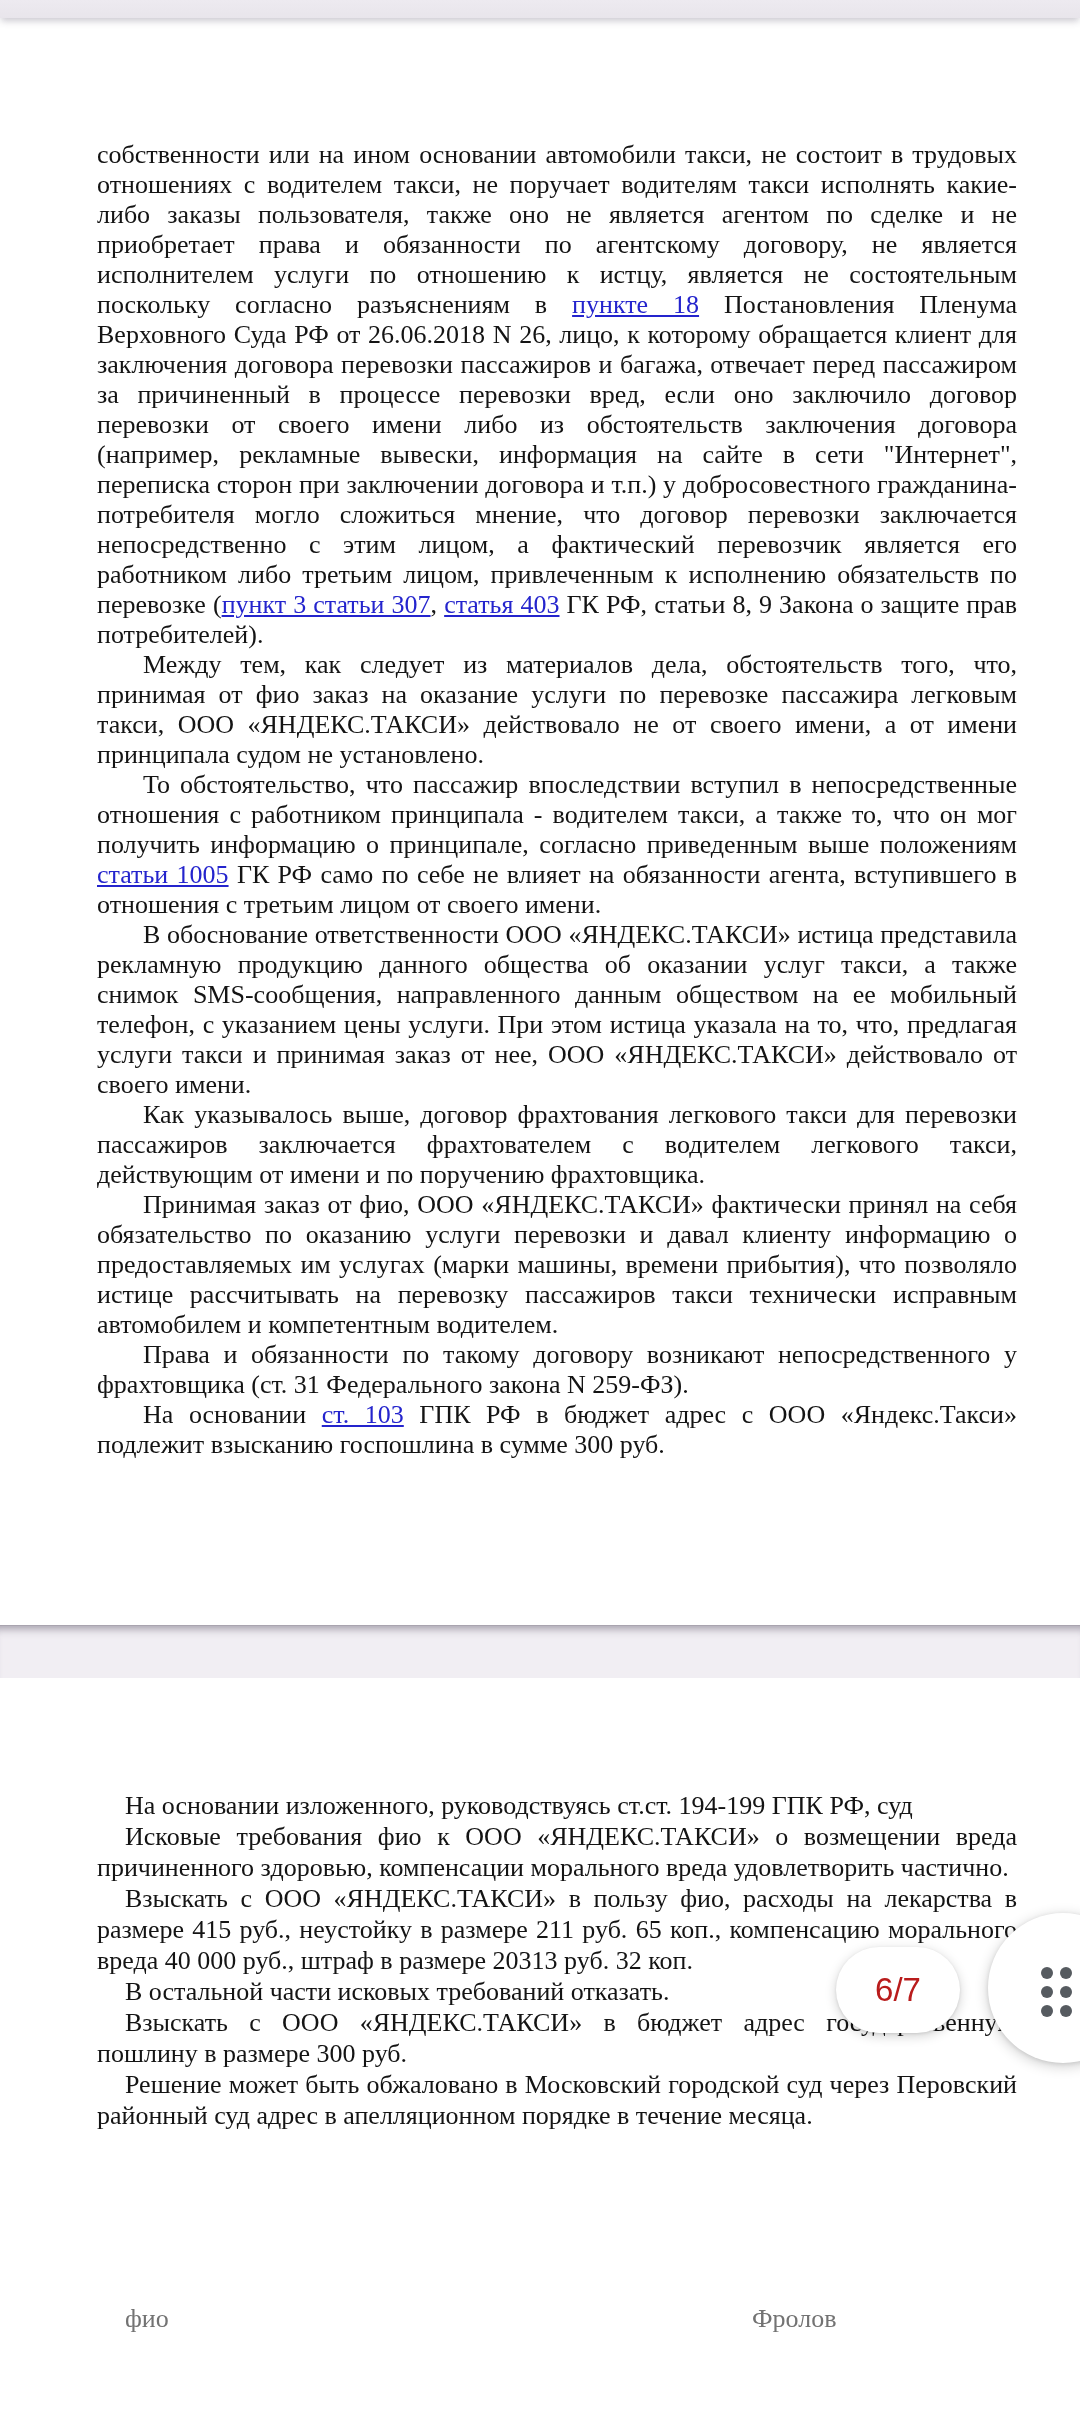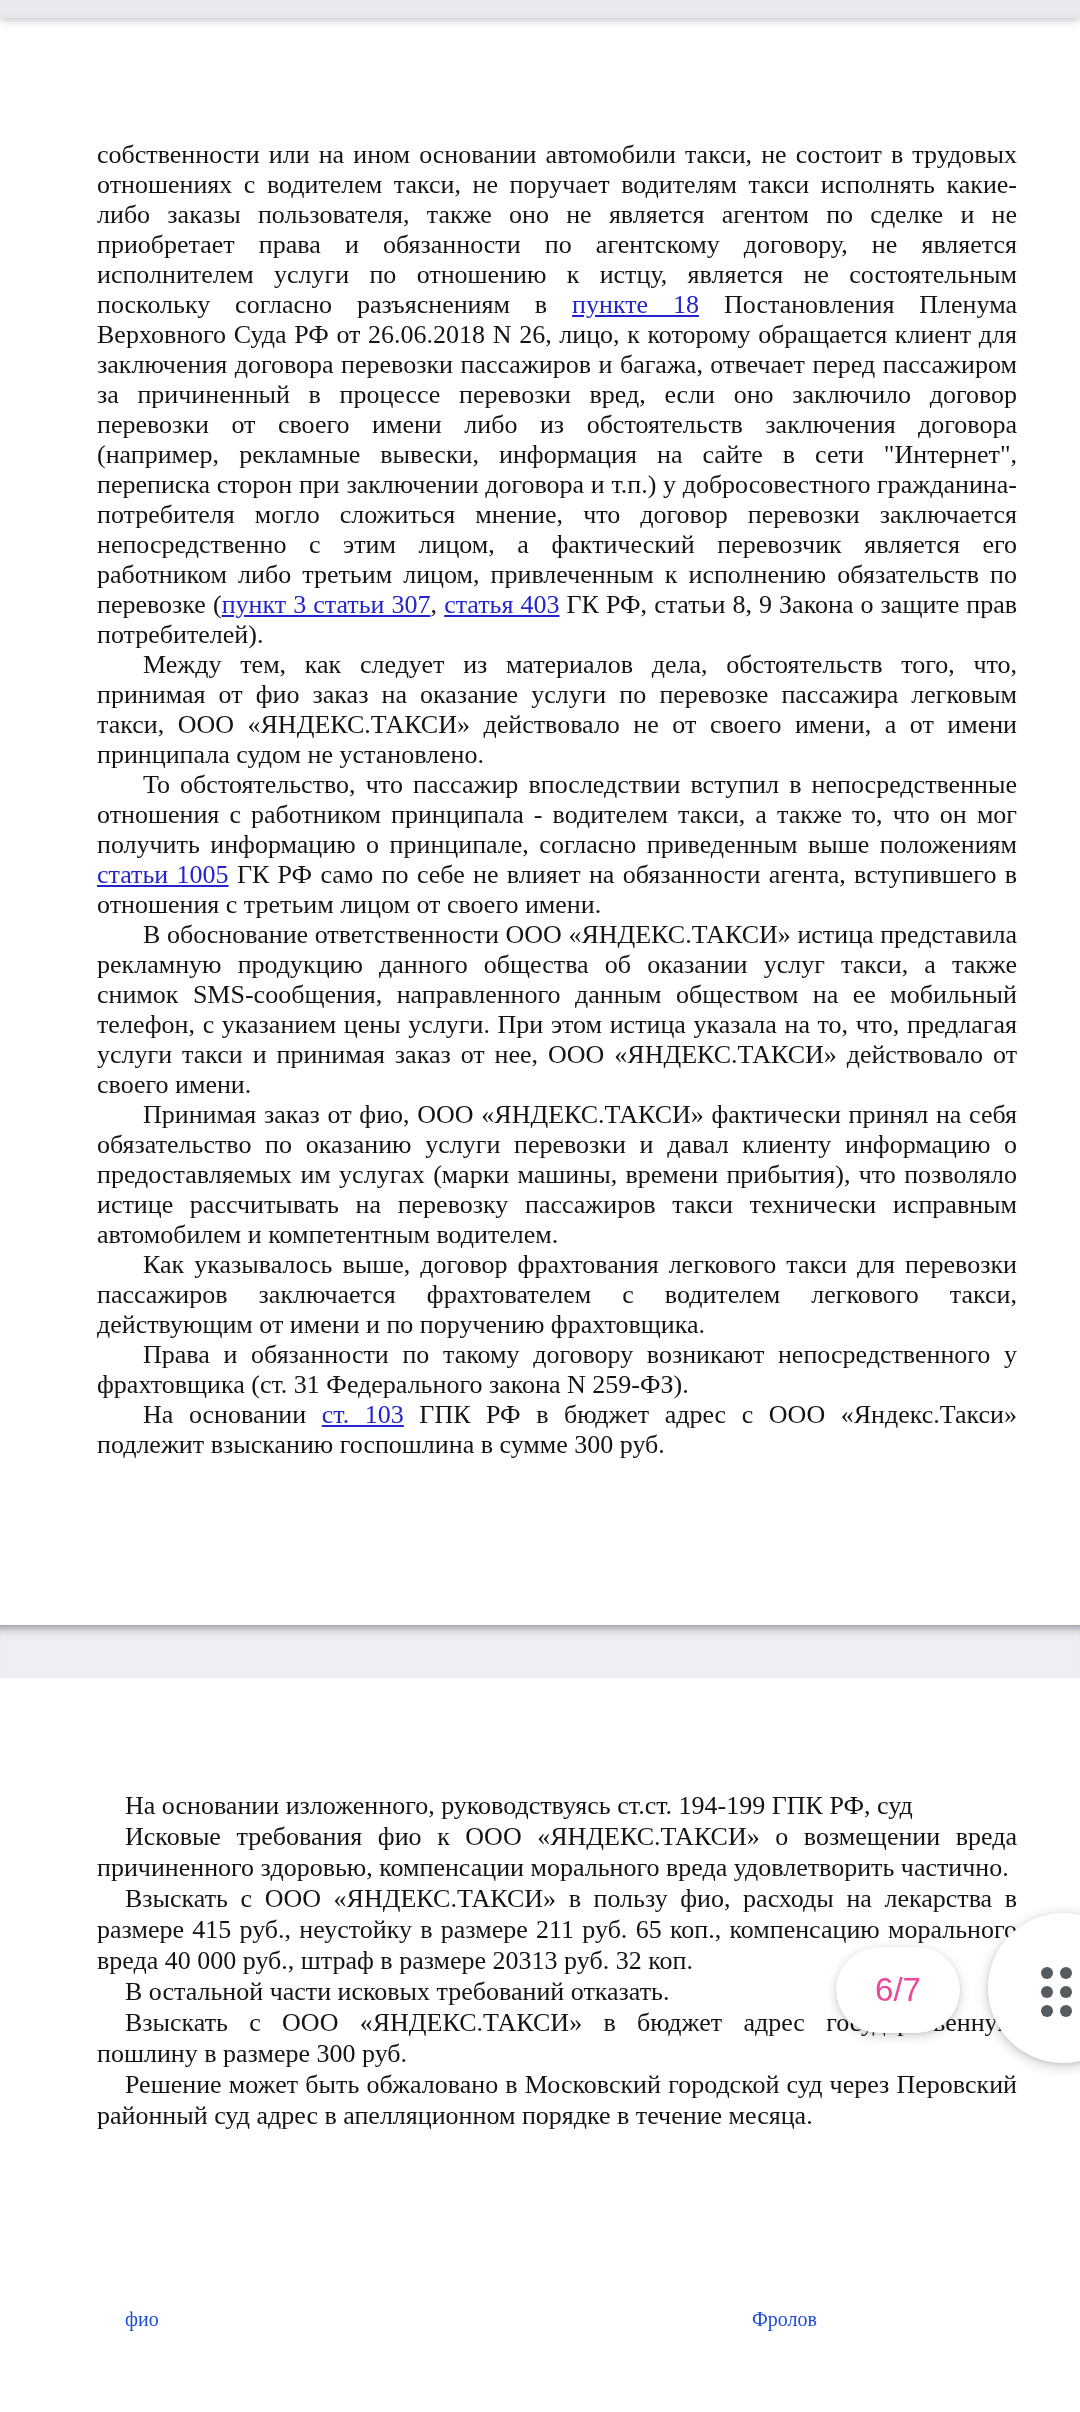--- a/index.html
+++ b/index.html
@@ -52,39 +52,39 @@
   .decision-heading {
     margin-top: 36px !important;
     margin-bottom: 30px !important;
     text-align: center;
     text-indent: 0;
     font-weight: bold;
   }
 
   .sig {
     position: absolute;
-    color: #1d4ed8;
-    font-size: 20px;
+    color: #737373;
+    font-size: 26px;
     line-height: 30px;
   }
   .sig-left  { left: 125px; top: 2304px; }
   .sig-right { left: 752px; top: 2304px; }
 
   
   .page-badge {
     position: absolute;
     left: 836px; top: 1947px;
     width: 124px; height: 86px;
     background: #ffffff;
     border-radius: 43px;
     box-shadow: 0 3px 12px rgba(0,0,0,0.18), 0 1px 3px rgba(0,0,0,0.10);
     display: flex; align-items: center; justify-content: center;
     font-family: "Liberation Sans", "DejaVu Sans", sans-serif;
     font-size: 33px;
-    color: #ec4899;
+    color: #b91c1c;
   }
 
   
   .grid-fab {
     position: absolute;
     left: 988px; top: 1913px;
     width: 150px; height: 150px;
     background: #ffffff;
     border-radius: 50%;
     box-shadow: 0 3px 14px rgba(0,0,0,0.20), 0 1px 4px rgba(0,0,0,0.10);
@@ -104,22 +104,22 @@
 </head>
 <body>
 
 <div class="top-strip"></div>
 
 <div class="doc-text page1-text">
   <p><span>собственности или на ином основании автомобили такси, не состоит в трудовых отношениях с водителем такси, не поручает водителям такси исполнять какие-либо заказы пользователя, также оно не является агентом по сделке и не приобретает права и обязанности по агентскому договору, не является исполнителем услуги по отношению к истцу, является не состоятельным поскольку согласно разъяснениям в </span><a class="doc-link" href="#">пункте 18</a><span> Постановления Пленума Верховного Суда РФ от 26.06.2018 N 26, лицо, к которому обращается клиент для заключения договора перевозки пассажиров и багажа, отвечает перед пассажиром за причиненный в процессе перевозки вред, если оно заключило договор перевозки от своего имени либо из обстоятельств заключения договора (например, рекламные вывески, информация на сайте в сети "Интернет", переписка сторон при заключении договора и т.п.) у добросовестного гражданина-потребителя могло сложиться мнение, что договор перевозки заключается непосредственно с этим лицом, а фактический перевозчик является его работником либо третьим лицом, привлеченным к исполнению обязательств по перевозке (</span><a class="doc-link" href="#">пункт 3 статьи 307</a><span>, </span><a class="doc-link" href="#">статья 403</a><span> ГК РФ, статьи 8, 9 Закона о защите прав потребителей).</span></p>
   <p class="p-indent"><span>Между тем, как следует из материалов дела, обстоятельств того, что, принимая от фио заказ на оказание услуги по перевозке пассажира легковым такси, ООО «ЯНДЕКС.ТАКСИ» действовало не от своего имени, а от имени принципала судом не установлено.</span></p>
   <p class="p-indent"><span>То обстоятельство, что пассажир впоследствии вступил в непосредственные отношения с работником принципала - водителем такси, а также то, что он мог получить информацию о принципале, согласно приведенным выше положениям </span><a class="doc-link" href="#">статьи 1005</a><span> ГК РФ само по себе не влияет на обязанности агента, вступившего в отношения с третьим лицом от своего имени.</span></p>
   <p class="p-indent"><span>В обоснование ответственности ООО «ЯНДЕКС.ТАКСИ» истица представила рекламную продукцию данного общества об оказании услуг такси, а также снимок SMS-сообщения, направленного данным обществом на ее мобильный телефон, с указанием цены услуги. При этом истица указала на то, что, предлагая услуги такси и принимая заказ от нее, ООО «ЯНДЕКС.ТАКСИ» действовало от своего имени.</span></p>
+  <p class="p-indent"><span>Как указывалось выше, договор фрахтования легкового такси для перевозки пассажиров заключается фрахтователем с водителем легкового такси, действующим от имени и по поручению фрахтовщика.</span></p>
   <p class="p-indent"><span>Принимая заказ от фио, ООО «ЯНДЕКС.ТАКСИ» фактически принял на себя обязательство по оказанию услуги перевозки и давал клиенту информацию о предоставляемых им услугах (марки машины, времени прибытия), что позволяло истице рассчитывать на перевозку пассажиров такси технически исправным автомобилем и компетентным водителем.</span></p>
-  <p class="p-indent"><span>Как указывалось выше, договор фрахтования легкового такси для перевозки пассажиров заключается фрахтователем с водителем легкового такси, действующим от имени и по поручению фрахтовщика.</span></p>
   <p class="p-indent"><span>Права и обязанности по такому договору возникают непосредственного у фрахтовщика (ст. 31 Федерального закона N 259-ФЗ).</span></p>
   <p class="p-indent"><span>На основании </span><a class="doc-link" href="#">ст. 103</a><span> ГПК РФ в бюджет адрес с ООО «Яндекс.Такси» подлежит взысканию госпошлина в сумме 300 руб.</span></p>
 </div>
 
 <div class="page-gap"></div>
 
 <div class="doc-text page2-text">
   <p class="intro-line">На основании изложенного, руководствуясь ст.ст. 194-199 ГПК РФ, суд</p>
   <p class="p-indent2">Исковые требования фио к ООО «ЯНДЕКС.ТАКСИ» о возмещении вреда причиненного здоровью, компенсации морального вреда удовлетворить частично.</p>
   <p class="p-indent2">Взыскать с ООО «ЯНДЕКС.ТАКСИ» в пользу фио, расходы на лекарства в размере 415 руб., неустойку в размере 211 руб. 65 коп., компенсацию морального вреда 40 000 руб., штраф в размере 20313 руб. 32 коп.</p>

